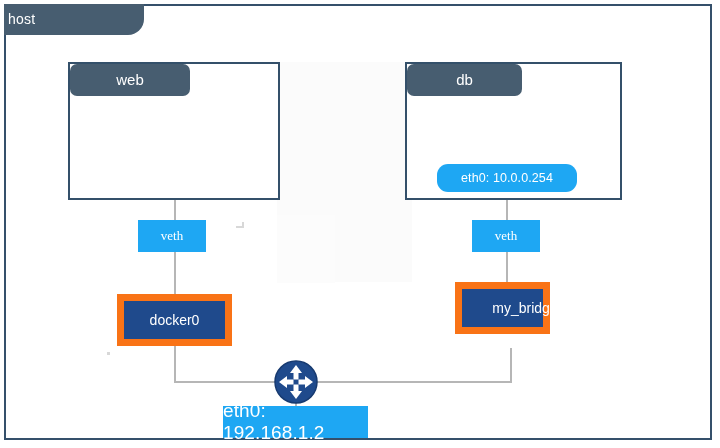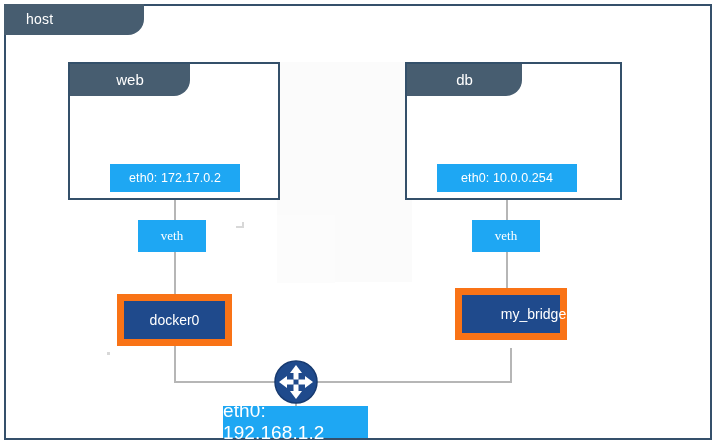--- a/index.html
+++ b/index.html
@@ -37,21 +37,21 @@
     position: absolute;
     left: 4px;
     top: 4px;
     width: 140px;
     height: 31px;
     background: #475d70;
     border-bottom-right-radius: 16px;
     color: #ffffff;
     font-size: 14px;
     line-height: 31px;
-    padding-left: 22px;
+    padding-left: 4px;
     box-sizing: border-box;
     letter-spacing: 0.2px;
   }
 
   
   .faint-panel {
     position: absolute;
     left: 277px;
     top: 62px;
     width: 135px;
@@ -79,41 +79,42 @@
     left: 0px;
     top: 0px;
     height: 32px;
     background: #475d70;
     border-bottom-right-radius: 16px;
     color: #ffffff;
     font-size: 15px;
     line-height: 32px;
     text-align: center;
     box-sizing: border-box;
+    border-radius: 7px;
   }
 
   #box-web { left: 68px;  top: 62px;  width: 212px; height: 138px; }
   #box-db  { left: 405px; top: 62px;  width: 217px; height: 138px; }
   #tab-web { width: 120px; }
   #tab-db  { width: 115px; }
 
   
   .iface {
     position: absolute;
     background: #1ea7f3;
     color: #ffffff;
     font-size: 12.5px;
     display: flex;
     align-items: center;
     justify-content: center;
     box-sizing: border-box;
     letter-spacing: 0.1px;
   }
   #iface-web   { left: 110px; top: 164px; width: 130px; height: 28px; }
-  #iface-db    { left: 437px; top: 164px; width: 140px; height: 28px; }
+  #iface-db    { left: 437px; top: 164px; width: 140px; height: 28px; border-radius: 11px; }
   #iface-host  { left: 223px; top: 406px; width: 145px; height: 32px; font-size: 19px; }
 
   .veth {
     position: absolute;
     background: #1ea7f3;
     color: #ffffff;
     font-size: 13px;
     display: flex;
     align-items: center;
     justify-content: center;
@@ -129,21 +130,21 @@
     background: #1f4a8c;
     border: 7px solid #f97316;
     color: #ffffff;
     font-size: 14px;
     display: flex;
     align-items: center;
     justify-content: center;
     box-sizing: border-box;
   }
   #bridge-docker0   { left: 117px; top: 294px; width: 115px; height: 52px; }
-  #bridge-mybridge  { left: 455px; top: 288px; width: 112px; height: 52px; padding-left: 45px; }
+  #bridge-mybridge  { left: 455px; top: 282px; width: 95px; height: 52px; padding-left: 45px; }
 
   
   .line {
     position: absolute;
     background: #b6b6b6;
   }
   .vline { width: 2px; }
   .hline { height: 2px; }
 
   
@@ -191,21 +192,20 @@
 
   <div class="line vline" style="left:295px; top:398px; width:2px; height:10px;"></div>
 
   <div class="speck" style="left:236px; top:226px; width:8px; height:2px;"></div>
   <div class="speck" style="left:242px; top:222px; width:2px; height:6px;"></div>
   <div class="speck" style="left:107px; top:352px; width:3px; height:3px;"></div>
 
   <div class="container-box" id="box-web">
     <div class="container-tab" id="tab-web">web</div>
   </div>
-  <div class="iface" id="iface-web">eth0: 172.17.0.2</div>
 
   <div class="container-box" id="box-db">
     <div class="container-tab" id="tab-db">db</div>
   </div>
   <div class="iface" id="iface-db">eth0: 10.0.0.254</div>
 
   <div class="veth" id="veth-left">veth</div>
   <div class="veth" id="veth-right">veth</div>
 
   <div class="bridge" id="bridge-docker0">docker0</div>

